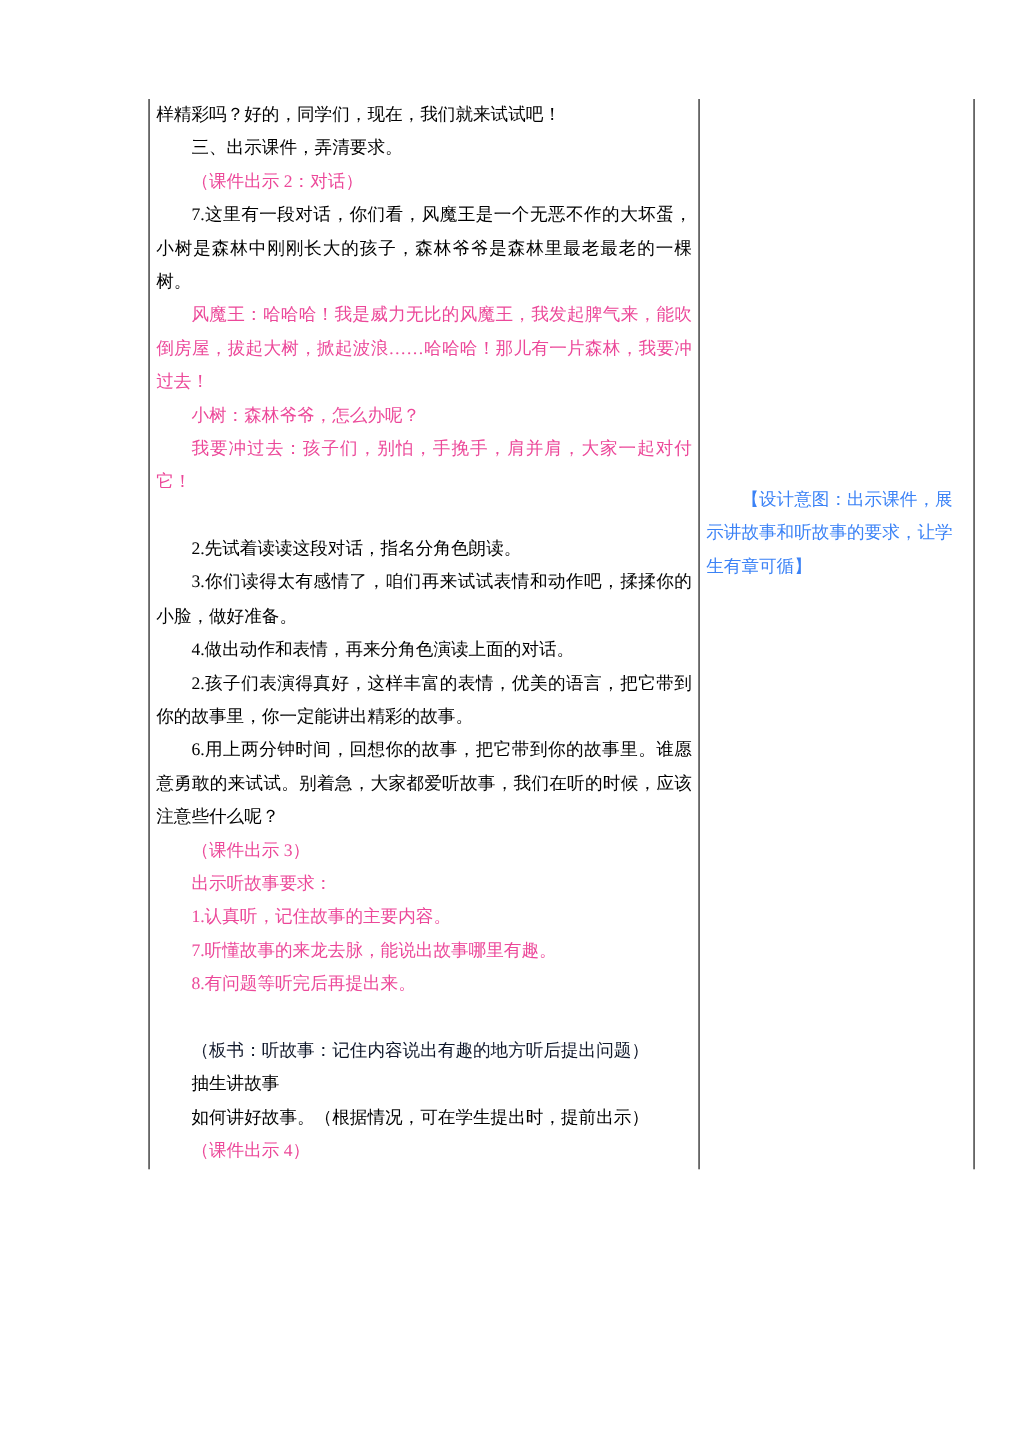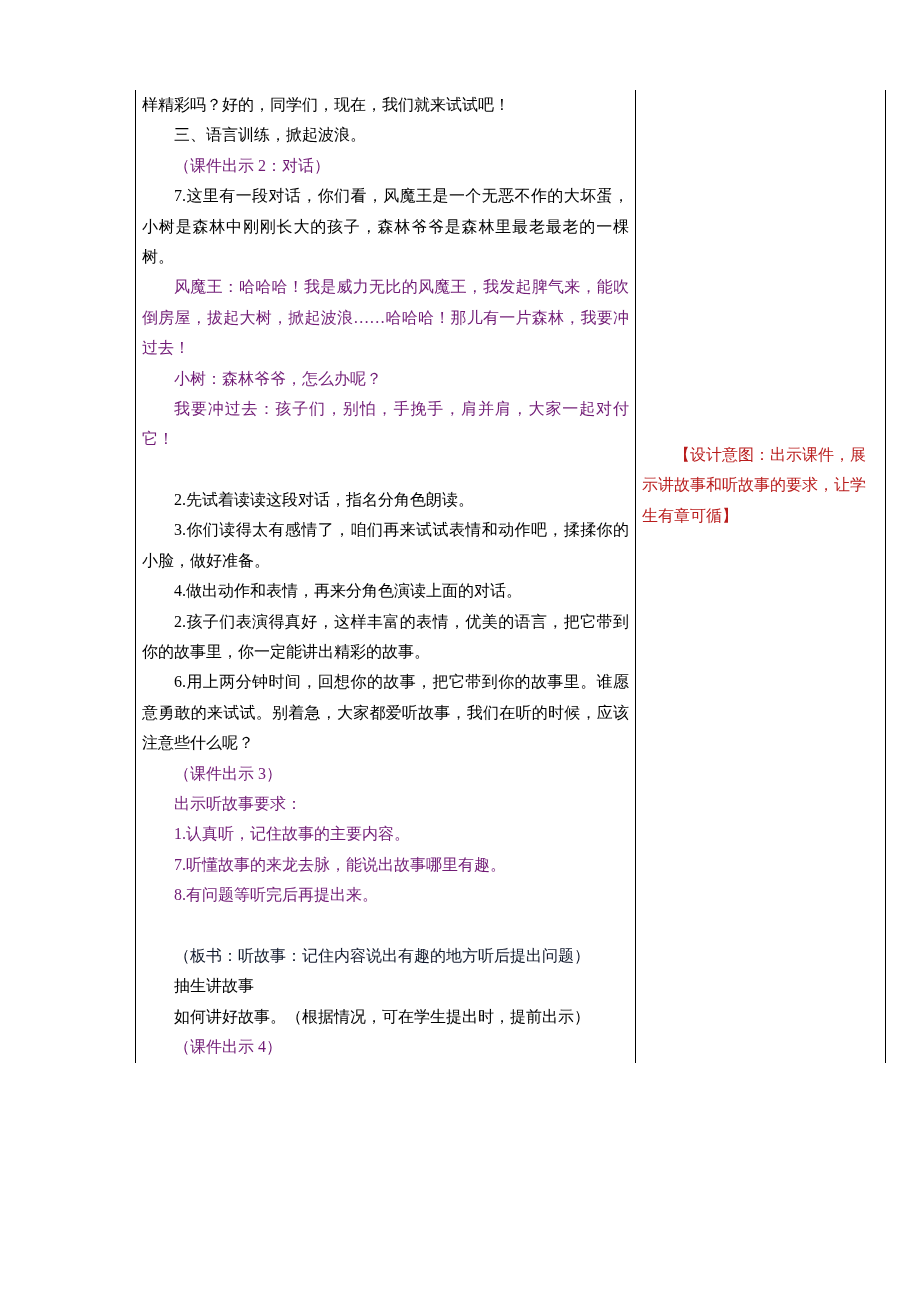--- a/index.html
+++ b/index.html
@@ -46,40 +46,40 @@
     padding: 0 6px;
     box-sizing: border-box;
   }
   .p {
     margin: 0;
     padding: 0;
   }
   .indent {
     text-indent: 2em;
   }
-  .blue { color: #701a75; font-family: Liberation Serif, serif; }
-  .teal { color: #b91c1c; }
+  .blue { color: #ec4899; font-family: Liberation Serif, serif; }
+  .teal { color: #3b82f6; }
   .red { color: #0f172a; }
   .spacer {
     height: 1.9em;
   }
   .right-note {
     margin-top: 350px;
     text-indent: 2em;
   }
 </style>
 </head>
 <body>
 
 <div class="page">
   <div class="table">
     <div class="row">
       <div class="cell-left">
         <p class="p">样精彩吗？好的，同学们，现在，我们就来试试吧！</p>
-        <p class="p indent">三、语言训练，掀起波浪。</p>
+        <p class="p indent">三、出示课件，弄清要求。</p>
         <p class="p indent blue">（课件出示 2：对话）</p>
         <p class="p indent">7.这里有一段对话，你们看，风魔王是一个无恶不作的大坏蛋，小树是森林中刚刚长大的孩子，森林爷爷是森林里最老最老的一棵树。</p>
         <p class="p indent blue">风魔王：哈哈哈！我是威力无比的风魔王，我发起脾气来，能吹倒房屋，拔起大树，掀起波浪……哈哈哈！那儿有一片森林，我要冲过去！</p>
         <p class="p indent blue">小树：森林爷爷，怎么办呢？</p>
         <p class="p indent blue">我要冲过去：孩子们，别怕，手挽手，肩并肩，大家一起对付它！</p>
         <div class="spacer"></div>
         <p class="p indent">2.先试着读读这段对话，指名分角色朗读。</p>
         <p class="p indent">3.你们读得太有感情了，咱们再来试试表情和动作吧，揉揉你的小脸，做好准备。</p>
         <p class="p indent">4.做出动作和表情，再来分角色演读上面的对话。</p>
         <p class="p indent">2.孩子们表演得真好，这样丰富的表情，优美的语言，把它带到你的故事里，你一定能讲出精彩的故事。</p>

